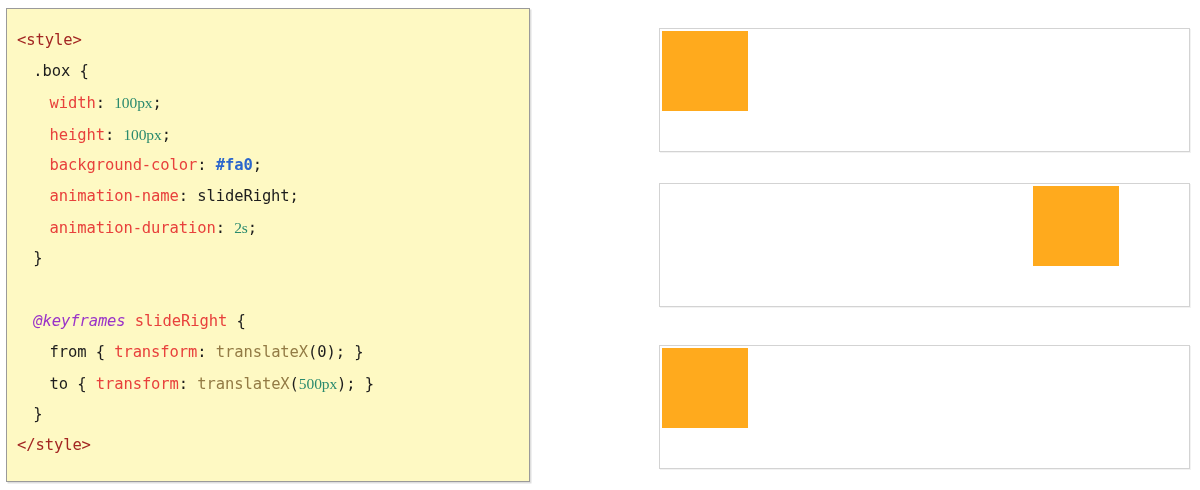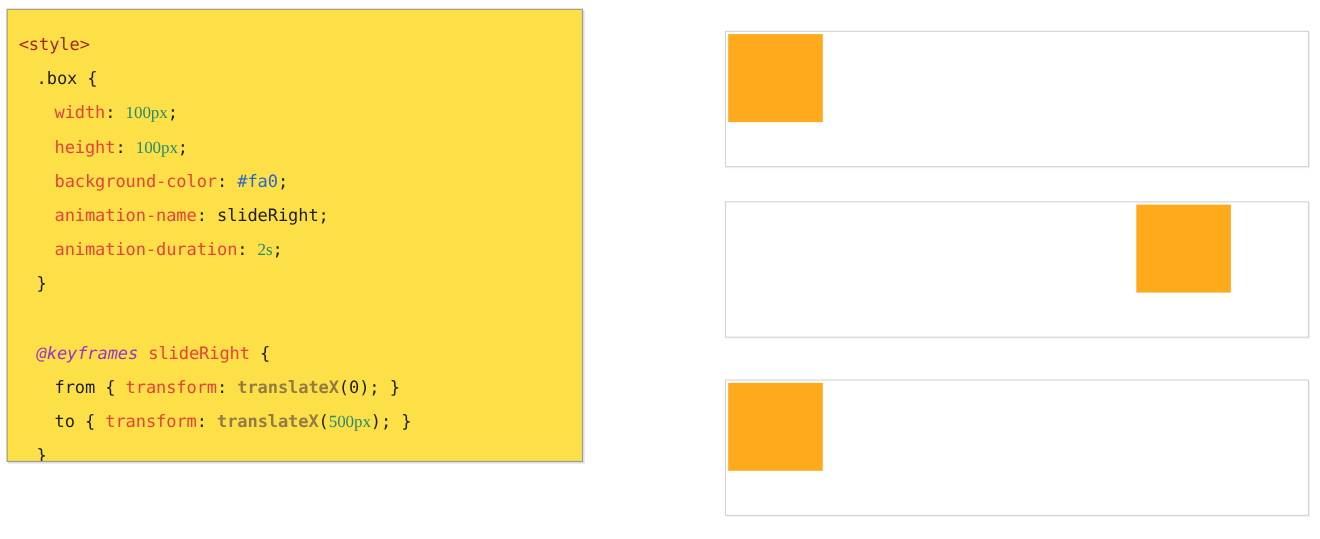--- a/index.html
+++ b/index.html
@@ -14,23 +14,23 @@
     font-family: "DejaVu Sans", sans-serif;
     overflow: hidden;
   }
 
   
   #code-panel {
     position: absolute;
     left: 6px;
     top: 8px;
     width: 524px;
-    height: 412px;
+    height: 474px;
     box-sizing: border-box;
-    background: #fde047;
+    background: #fef9c3;
     border: 1px solid #9a9a9a;
     box-shadow: 1.5px 1.5px 0 rgba(0,0,0,0.13);
     overflow: hidden;
   }
   #code-listing {
     margin: 0;
     padding: 16px 10px 10px 10px;
     font-family: "DejaVu Sans Mono", monospace;
     font-size: 15.5px;
     line-height: 31.2px;
@@ -39,25 +39,25 @@
     letter-spacing: -0.1px;
   }
   .code-line { display: block; height: 31.2px; }
   .ind1 { padding-left: 1.05em; }
   .ind2 { padding-left: 2.1em; }
 
   
   .tok-tag   { color: #a32622; }
   .tok-prop  { color: #e8413c; }
   .tok-num   { color: #2a8a6e; font-family: Liberation Serif, serif; }
-  .tok-hex   { color: #2a66cc; }
+  .tok-hex   { color: #2a66cc; font-weight: bold; }
   .tok-plain { color: #1d1d1d; }
   .tok-at    { color: #9a33c8; font-style: italic; }
   .tok-ident { color: #e8413c; }
-  .tok-func  { color: #937b45; font-weight: bold; }
+  .tok-func  { color: #937b45; }
   .tok-punc  { color: #1d1d1d; }
 
   
   .stage {
     position: absolute;
     left: 659px;
     width: 531px;
     height: 124px;
     box-sizing: border-box;
     background: #ffffff;

